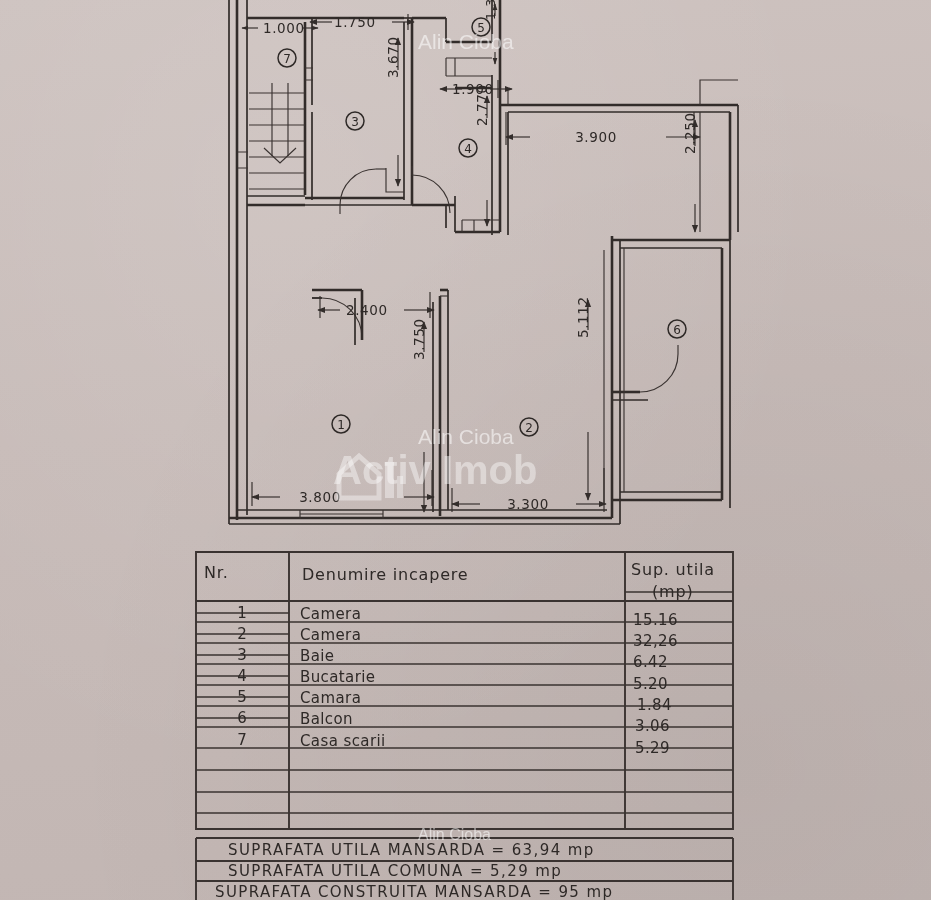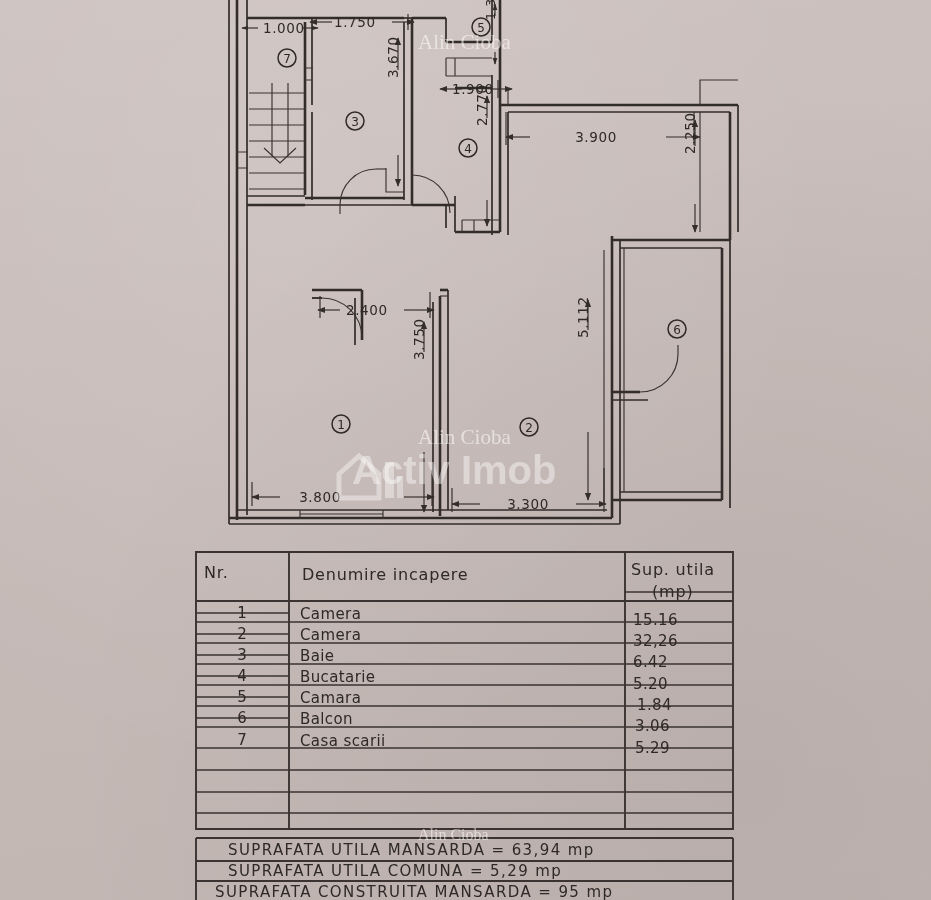--- a/index.html
+++ b/index.html
@@ -34,30 +34,30 @@
   svg.layer {
     position: absolute;
     left: 0; top: 0;
     width: 931px;
     height: 900px;
     overflow: visible;
   }
   .wm {
     position: absolute;
     color: rgba(255,255,255,0.55);
-    font-family: Liberation Serif, serif;
+    font-family: Liberation Sans, sans-serif;
     font-weight: 400;
     pointer-events: none;
     white-space: nowrap;
   }
   .wm-a { left: 418px; top: 30px;  font-size: 21px; }
   .wm-b { left: 418px; top: 425px; font-size: 21px; }
   .wm-logo {
     position: absolute;
-    left: 352px; top: 448px;
+    left: 333px; top: 448px;
     color: rgba(255,255,255,0.42);
     font-family: "Liberation Sans", sans-serif;
     font-size: 40px;
     font-weight: 700;
     letter-spacing: 0px;
     white-space: nowrap;
     pointer-events: none;
   }
   .wm-house {
     position: absolute;

